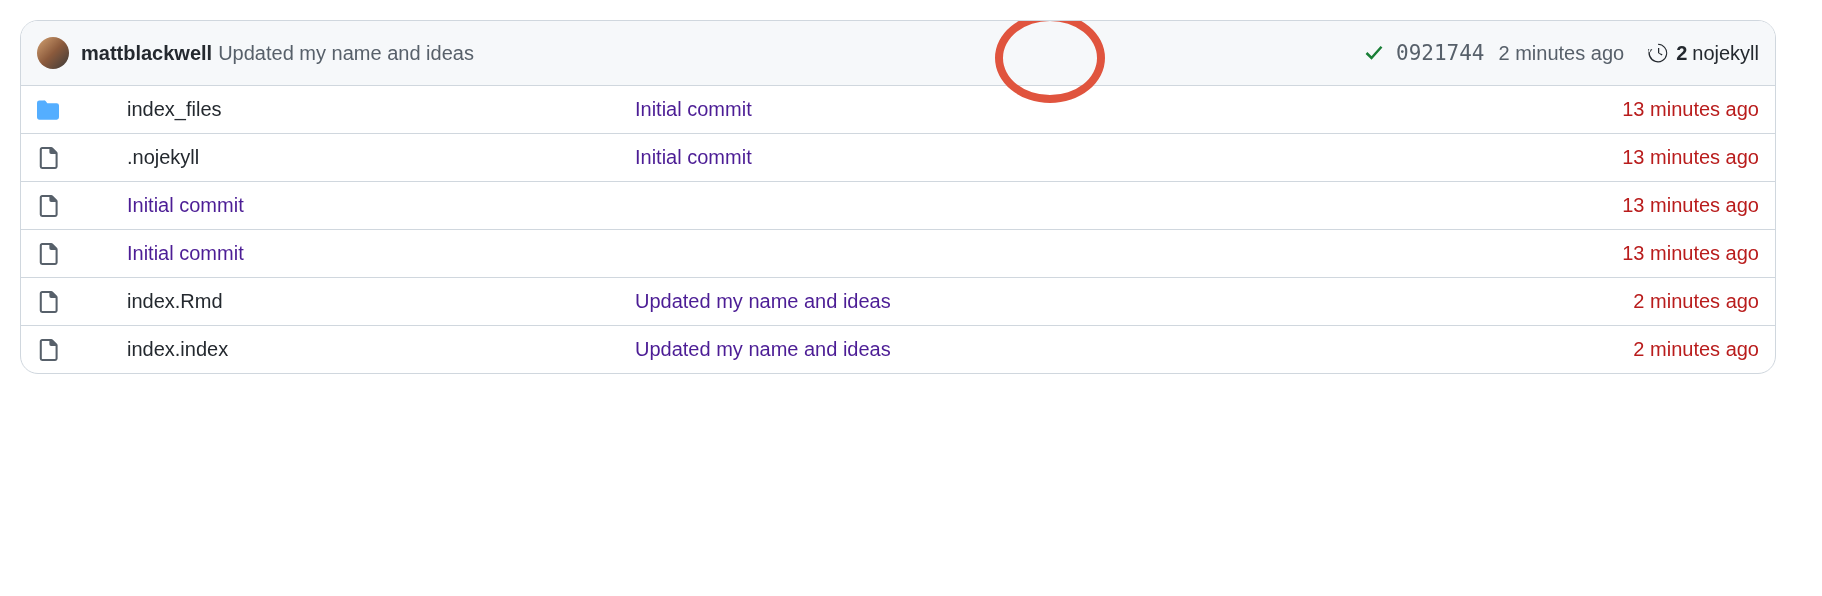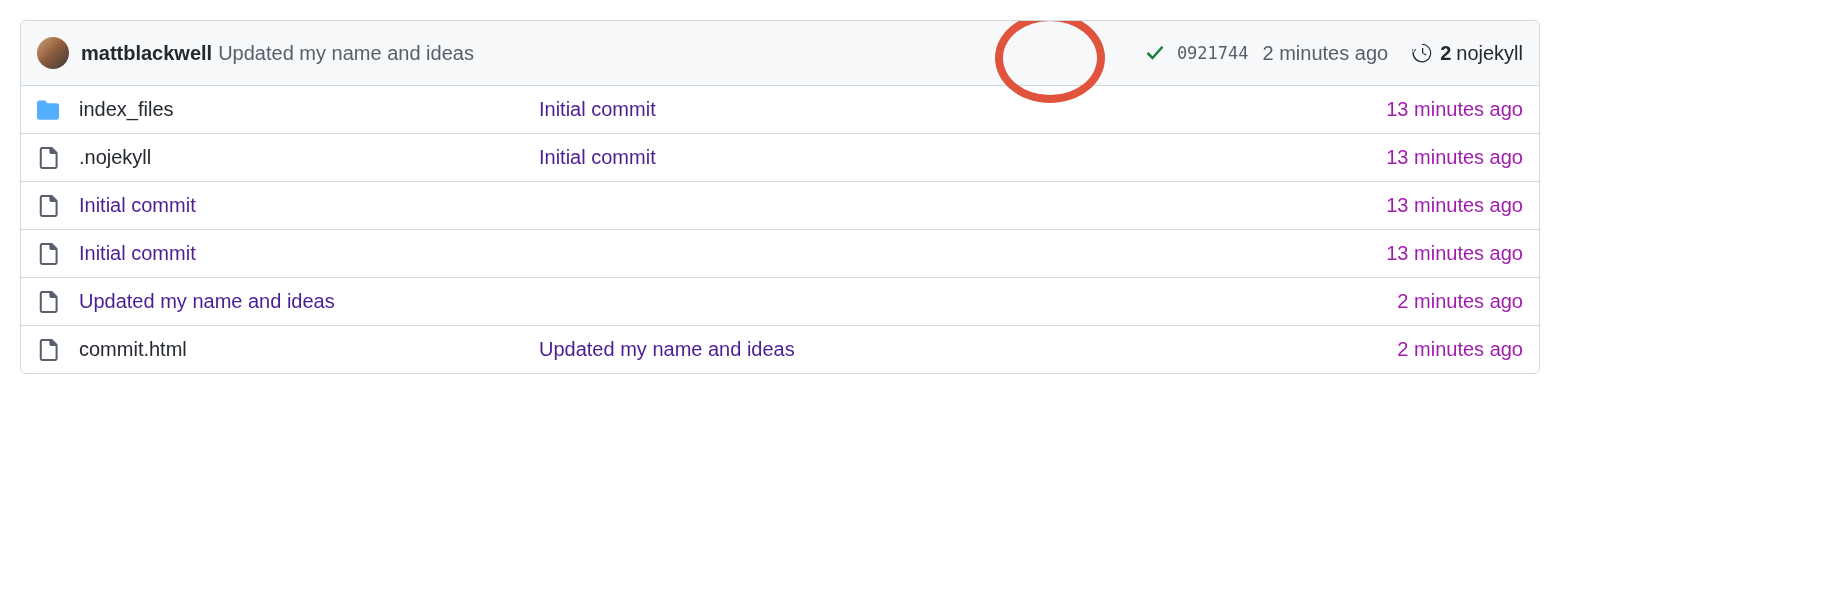--- a/index.html
+++ b/index.html
@@ -4,23 +4,23 @@
   <style>
     * { box-sizing: border-box; margin: 0; padding: 0; }
     body {
       font-family: -apple-system, BlinkMacSystemFont, "Segoe UI", Helvetica, Arial, sans-serif;
       background: #ffffff;
       padding: 20px;
       color: #24292f;
     }
     .box {
       border: 1px solid #d0d7de;
-      border-radius: 6px;
+      border-radius: 18px;
       overflow: hidden;
-      width: 1520px;
+      width: 1756px;
     }
     .header {
       display: flex;
       align-items: center;
       padding: 16px;
       background: #f6f8fa;
       border-bottom: 1px solid #d0d7de;
       position: relative;
     }
     .avatar {
@@ -45,21 +45,21 @@
     .check-icon {
       width: 20px;
       height: 20px;
       margin-right: 12px;
       stroke: #1a7f37;
       fill: none;
       stroke-width: 2;
     }
     .commit-hash {
       font-family: ui-monospace, SFMono-Regular, "SF Mono", Menlo, monospace;
-      font-size: 17px;
+      font-size: 21px;
       color: #57606a;
       margin-right: 14px;
     }
     .commit-time {
       font-size: 20px;
       color: #57606a;
       margin-right: 24px;
     }
     .commits-link {
       display: flex;
@@ -82,41 +82,42 @@
       height: 90px;
       pointer-events: none;
       z-index: 10;
     }
     .file-row {
       display: flex;
       align-items: center;
       padding: 12px 16px;
       border-bottom: 1px solid #d0d7de;
       font-size: 20px;
+      gap: 48px;
     }
     .file-row:last-child { border-bottom: none; }
     .file-icon {
       width: 22px;
       height: 22px;
       margin-right: 20px;
       flex-shrink: 0;
     }
     .folder-icon { fill: #54aeff; }
     .doc-icon { fill: #57606a; }
     .file-name {
       color: #24292f;
       width: 460px;
       flex-shrink: 0;
     }
     .file-message {
       color: #4c1d95;
       flex: 1;
     }
     .file-time {
-      color: #a21caf;
+      color: #b91c1c;
       text-align: left;
       white-space: nowrap;
     }
   </style>
 </head>
 <body>
 
 <div class="box">
   <div class="header">
     <div class="avatar"></div>
@@ -169,25 +170,26 @@
         <path d="M2 1.75C2 .784 2.784 0 3.75 0h6.586c.464 0 .909.184 1.237.513l2.914 2.914c.329.328.513.773.513 1.237v9.586A1.75 1.75 0 0113.25 16h-9.5A1.75 1.75 0 012 14.25V1.75zm1.5 0v12.5c0 .138.112.25.25.25h9.5a.25.25 0 00.25-.25V5H10.25A1.25 1.25 0 019 3.75V1.5H3.75a.25.25 0 00-.25.25z"></path>
       </svg>
     <span class="file-message">Initial commit</span>
     <span class="file-time">13 minutes ago</span>
   </div>
 
   <div class="file-row">
     <svg class="file-icon doc-icon" viewBox="0 0 16 16">
         <path d="M2 1.75C2 .784 2.784 0 3.75 0h6.586c.464 0 .909.184 1.237.513l2.914 2.914c.329.328.513.773.513 1.237v9.586A1.75 1.75 0 0113.25 16h-9.5A1.75 1.75 0 012 14.25V1.75zm1.5 0v12.5c0 .138.112.25.25.25h9.5a.25.25 0 00.25-.25V5H10.25A1.25 1.25 0 019 3.75V1.5H3.75a.25.25 0 00-.25.25z"></path>
       </svg>
+    <span class="file-name">index.Rmd</span>
     <span class="file-message">Updated my name and ideas</span>
     <span class="file-time">2 minutes ago</span>
   </div>
 
   <div class="file-row">
     <svg class="file-icon doc-icon" viewBox="0 0 16 16">
         <path d="M2 1.75C2 .784 2.784 0 3.75 0h6.586c.464 0 .909.184 1.237.513l2.914 2.914c.329.328.513.773.513 1.237v9.586A1.75 1.75 0 0113.25 16h-9.5A1.75 1.75 0 012 14.25V1.75zm1.5 0v12.5c0 .138.112.25.25.25h9.5a.25.25 0 00.25-.25V5H10.25A1.25 1.25 0 019 3.75V1.5H3.75a.25.25 0 00-.25.25z"></path>
       </svg>
-    <span class="file-name">commit.html</span>
+    <span class="file-name">index.index</span>
     <span class="file-message">Updated my name and ideas</span>
     <span class="file-time">2 minutes ago</span>
   </div>
 </div>
 
 </body></html>

